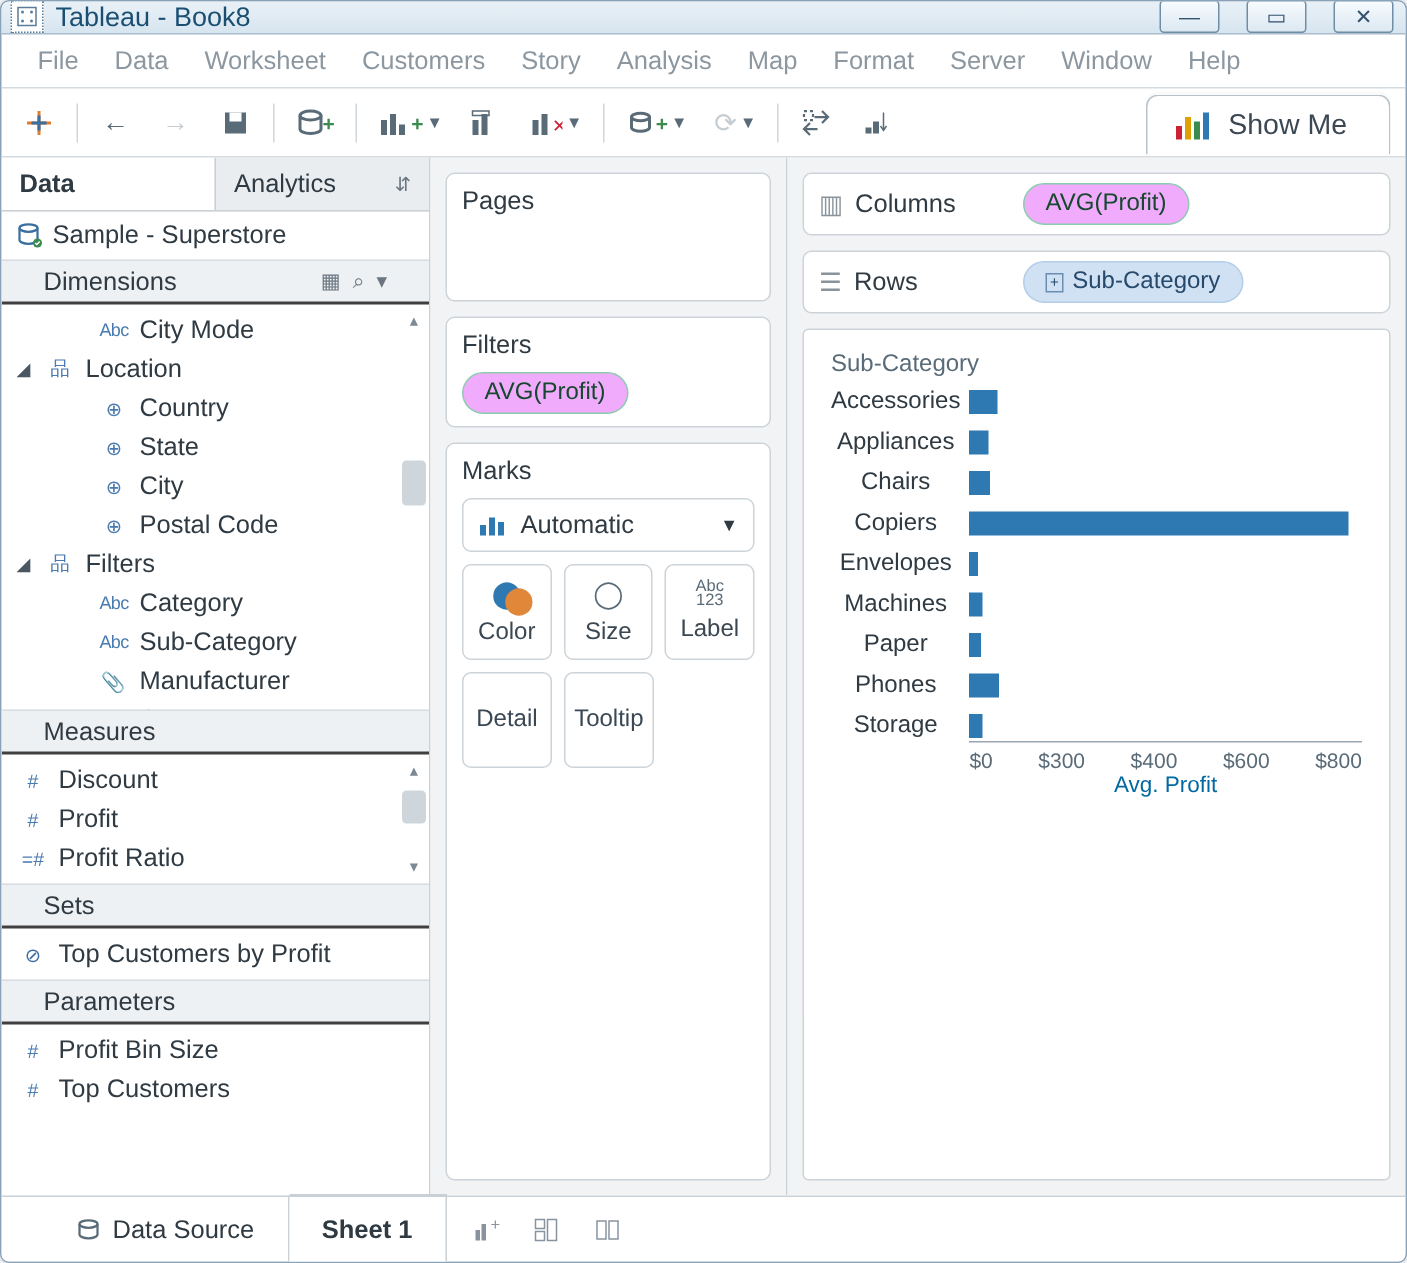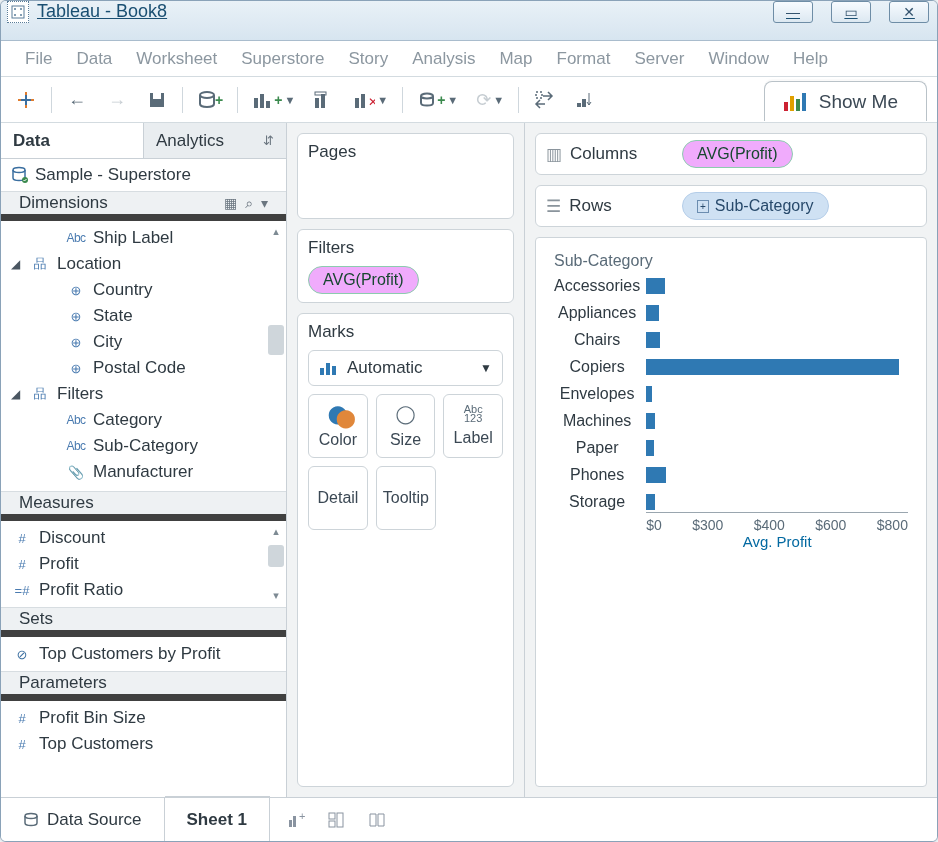--- a/index.html
+++ b/index.html
@@ -1,19 +1,19 @@
 <!DOCTYPE html>
 <html><head>
 <meta charset="utf-8">
 <style>
   * { box-sizing: border-box; font-family: "Segoe UI", Arial, sans-serif; }
   html,body { margin:0; padding:0; background:#eef2f5; }
   .window { width:938px; height:842px; background:#fff; border:1px solid #8aa2b8; border-radius:6px; overflow:hidden; display:flex; flex-direction:column; box-shadow:0 0 0 1px rgba(0,0,0,.05);}
   
-  .titlebar { height:40px; background:linear-gradient(#e9f1f7,#d7e5f0); border-bottom:1px solid #a9bccd; display:flex; align-items:flex-start; padding:0 8px 0 6px; color:#1a4f72; font-size:18px;text-decoration:underline;}
+  .titlebar { height:22px; background:linear-gradient(#e9f1f7,#d7e5f0); border-bottom:1px solid #a9bccd; display:flex; align-items:flex-end; padding:0 8px 0 6px; color:#1a4f72; font-size:18px;}
   .titlebar .app-icon { width:22px; height:22px; margin-right:8px; display:flex; align-items:center; justify-content:center; border:1px dotted #5a7d99; background:#fff;}
   .titlebar .title { flex:1; }
   .win-btns { display:flex; gap:18px; }
   .win-btn { width:40px; height:22px; border:1px solid #6e8da6; border-radius:3px; background:linear-gradient(#f7fbff,#dce8f1); display:flex; align-items:center; justify-content:center; color:#33536e; font-size:14px;}
   
   .menubar { height:36px; display:flex; align-items:center; gap:4px; padding:0 14px; color:#8c97a0; font-size:17px; border-bottom:1px solid #d3dbe0;}
   .menubar span { padding:4px 10px; }
   
   .toolbar { height:46px; display:flex; align-items:center; padding:0 10px; gap:10px; border-bottom:1px solid #d3dbe0; position:relative;}
   .tbtn { min-width:30px; height:30px; display:flex; align-items:center; justify-content:center; color:#5a6b78; font-size:18px; padding:0 4px;}
@@ -22,21 +22,21 @@
   .showme { position:absolute; right:10px; top:4px; height:40px; border:1px solid #b9c2c8; border-bottom:none; border-radius:8px 8px 0 0; background:#fff; padding:0 28px 0 18px; display:flex; align-items:center; gap:12px; font-size:19px; color:#3b4854; box-shadow:0 -2px 0 rgba(0,0,0,.02);}
   
   .body { flex:1; display:flex; overflow:hidden; }
   
   .left { width:286px; border-right:1px solid #c9d0d6; display:flex; flex-direction:column; background:#fff;}
   .data-tabs { display:flex; height:36px; border-bottom:1px solid #c9d0d6; background:#e9edf0;}
   .data-tabs .tab { flex:1; display:flex; align-items:center; padding:0 12px; font-size:17px; color:#2f3a42;}
   .data-tabs .tab.active { background:#fff; font-weight:600;}
   .data-tabs .tab .mini { margin-left:auto; color:#6b7680; font-size:13px;}
   .datasource { padding:6px 10px; display:flex; align-items:center; gap:6px; font-size:17px; color:#2f3a42;}
-  .section-hdr { height:30px; background:#eef1f3; border-top:1px solid #d7dde1; border-bottom:7px solid #404040; display:flex; align-items:center; padding:0 18px; font-size:17px; color:#2f3a42; justify-content:space-between;}
+  .section-hdr { height:30px; background:#eef1f3; border-top:1px solid #d7dde1; border-bottom:2px solid #404040; display:flex; align-items:center; padding:0 28px; font-size:17px; color:#2f3a42; justify-content:space-between;}
   .section-hdr .ricons { display:flex; gap:8px; color:#6b7680; font-size:14px;}
   .tree { padding:4px 0 4px 0; font-size:17px; color:#2f3a42; overflow:hidden; position:relative;}
   .tree .row { display:flex; align-items:center; height:26px; padding-left:10px; gap:6px; white-space:nowrap;}
   .tree .row .exp { width:12px; color:#4a5661; font-size:12px;}
   .type-icon { width:22px; color:#3b6fa0; font-size:13px; text-align:center;}
   .type-abc { font-size:12px; letter-spacing:-.5px; color:#4a7bb0;}
   .type-hash { color:#4a7bb0; }
   .type-globe { color:#4a7bb0; }
   .type-hier { color:#4a7bb0; }
   .type-clip { color:#5a6b78; }
@@ -65,21 +65,21 @@
   .viz-title { font-size:16px; color:#5a6b78; margin-bottom:6px;}
   .chart-area { display:flex; }
   .cat-col { display:flex; flex-direction:column; gap:7px; align-items:center; padding-right:6px; font-size:16px; color:#2f3a42;}
   .bars-col { flex:1; display:flex; flex-direction:column; gap:7px; }
   .bar-row { height:20px; display:flex; align-items:center;}
   .bar { height:16px; background:#2f79b3;}
   .axis { height:34px; border-top:1px solid #9aa6af; margin-left:0; display:flex; flex-direction:column;}
   .ticks { display:flex; justify-content:space-between; font-size:14px; color:#5a6b78; padding-top:4px;}
   .axis-label { text-align:center; font-size:15px; color:#0369a1;}
   
-  .bottombar { height:44px; border-top:1px solid #c9d0d6; display:flex; align-items:stretch; background:#fff;}
+  .bottombar { height:44px; border-top:1px solid #c9d0d6; display:flex; align-items:stretch; background:#fff;padding-left:28px;}
   .bottombar .btab { display:flex; align-items:center; padding:0 22px; font-size:17px; color:#2f3a42; border-right:1px solid #c9d0d6; gap:8px;}
   .bottombar .btab.active { background:#fff; box-shadow:inset 0 -3px 0 #fff, 0 -2px 0 #c9d0d6;}
   .bottombar .icons { display:flex; align-items:center; gap:22px; padding:0 18px; color:#5a6b78; font-size:18px;}
   svg { display:block; }
 </style>
 </head>
 <body>
 
 <div class="window">
 
@@ -98,21 +98,21 @@
       <div class="win-btn">—</div>
       <div class="win-btn">▭</div>
       <div class="win-btn">✕</div>
     </div>
   </div>
 
   <div class="menubar">
     <span>File</span>
     <span>Data</span>
     <span>Worksheet</span>
-    <span>Superstore</span>
+    <span>Customers</span>
     <span>Story</span>
     <span>Analysis</span>
     <span>Map</span>
     <span>Format</span>
     <span>Server</span>
     <span>Window</span>
     <span>Help</span>
   </div>
 
   <div class="toolbar">
@@ -229,21 +229,21 @@
         <span>Dimensions</span>
         <span class="ricons">
             <span>▦</span>
             <span>⌕</span>
             <span>▾</span>
           </span>
       </div>
       <div class="tree" style="height:270px">
         <div class="row indent2">
             <span class="type-icon type-abc">Abc</span>
-            <span>Ship Label</span>
+            <span>City Mode</span>
           </div>
         <div class="row">
             <span class="exp">◢</span>
             <span class="type-icon type-hier">品</span>
             <span>Location</span>
           </div>
         <div class="row indent2">
             <span class="type-icon type-globe">⊕</span>
             <span>Country</span>
           </div>

